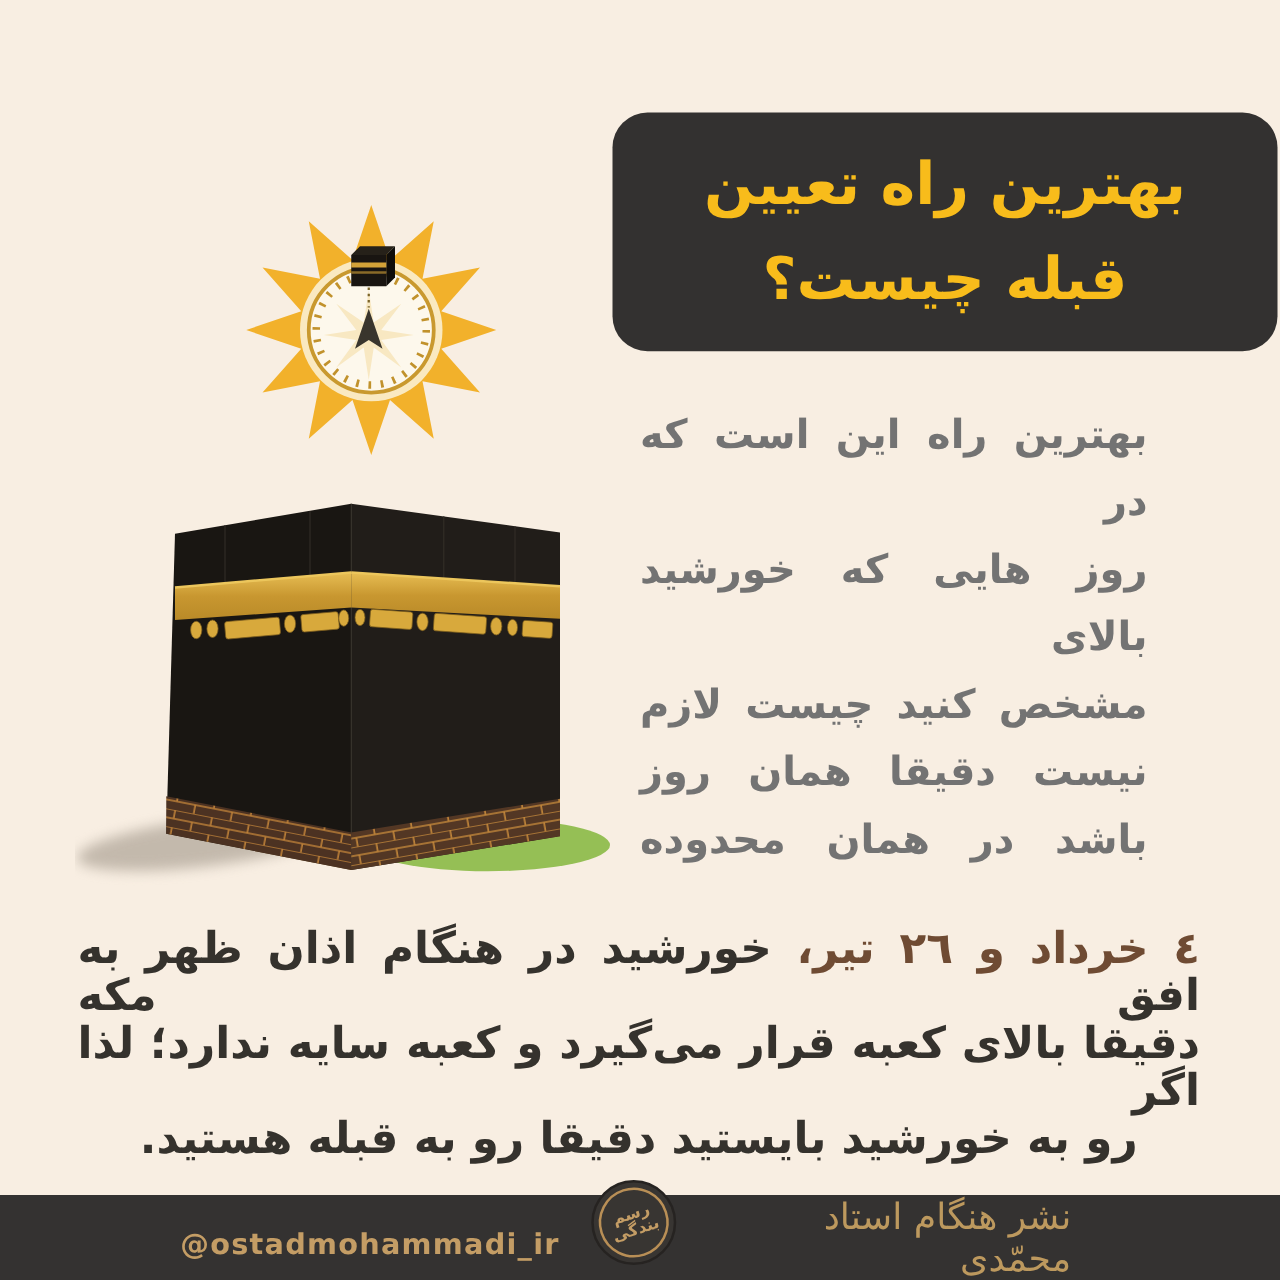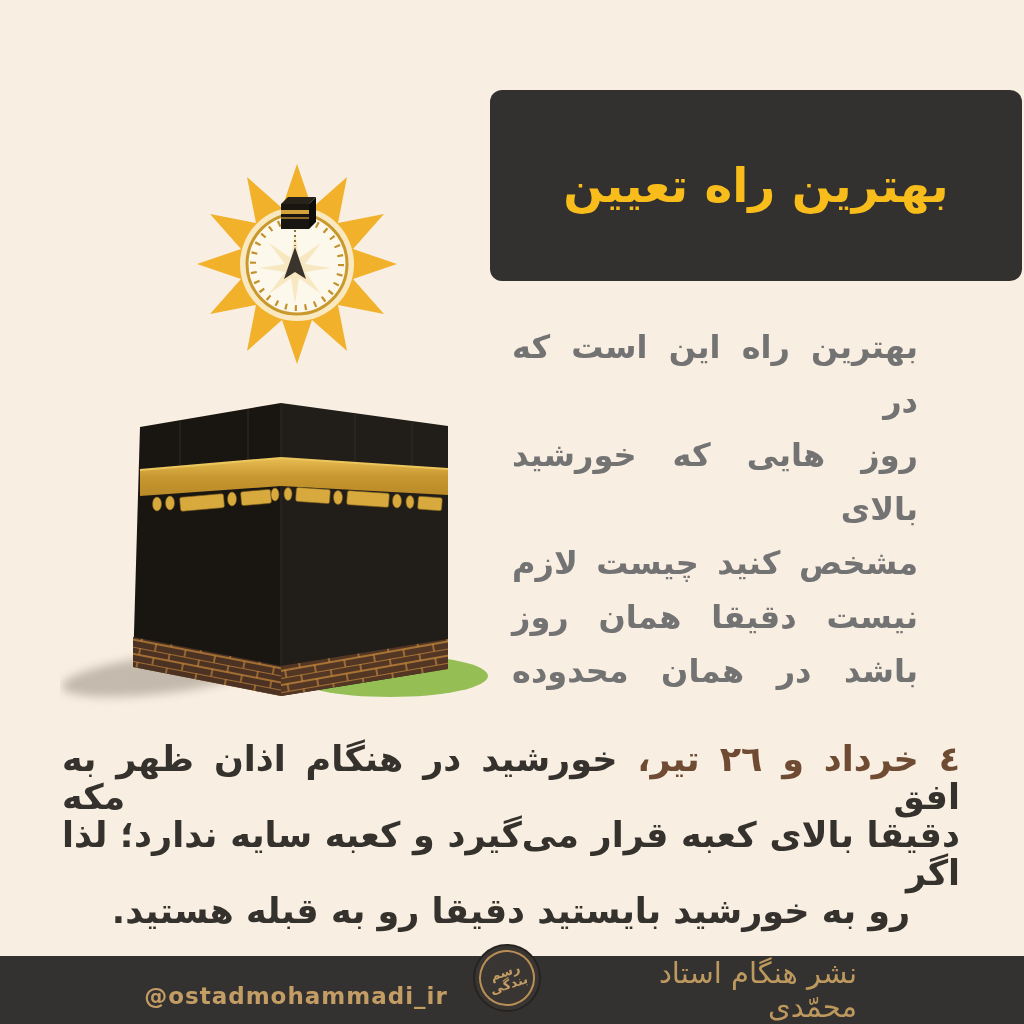--- a/index.html
+++ b/index.html
@@ -4,21 +4,21 @@
 <style>
   html,body{margin:0;padding:0;}
   .canvas{
     position:relative;width:1024px;height:1024px;overflow:hidden;
     background:#f8eee2;
     font-family:"DejaVu Sans",sans-serif;
   }
   
   .title-box{
     position:absolute;left:490px;top:90px;width:532px;height:191px;
-    background:#333130;border-radius:12px;
+    background:#333130;border-radius:28px;
     display:flex;flex-direction:column;justify-content:center;
     text-align:center;direction:rtl;
   }
   .title-line{
     color:#f8bc1b;font-weight:bold;font-size:47px;line-height:76px;
     letter-spacing:0;
   }
   
   .body-text{
     position:absolute;left:512px;top:320px;width:406px;
@@ -63,20 +63,21 @@
   }
   .logo-word{color:#c49d65;font-weight:bold;font-size:13px;line-height:13.5px;direction:rtl;}
 </style>
 </head>
 <body>
 
 <div class="canvas">
 
   <div class="title-box">
     <div class="title-line">بهترین راه تعیین</div>
+    <div class="title-line">قبله چیست؟</div>
   </div>
 
   <div class="sun-wrap">
     <svg width="222" height="224" viewBox="0 0 222 224">
       <polygon fill="#f2b12b" points="110,16 125,60 160,29 151,75 197,66 166,101 210,116 166,131 197,166 151,157 160,203 125,172 110,216 95,172 60,203 69,157 23,166 54,131 10,116 54,101 23,66 69,75 60,29 95,60"></polygon>
       <circle cx="110" cy="116" r="57" fill="#fcf3da" opacity="0.85"></circle>
       <circle cx="110" cy="116" r="50" fill="#fdf8ec" stroke="#c9992e" stroke-width="3"></circle>
       <circle cx="110" cy="116" r="44" fill="none" stroke="#c1922c" stroke-width="6" stroke-dasharray="2.2 7.67"></circle>
       <polygon fill="#f8e8c2" points="108,84 112,110 134,95 118,116 144,120 118,124 134,146 112,130 108,156 104,130 82,146 98,124 72,120 98,116 82,95 104,110"></polygon>
       <line x1="108" y1="82" x2="108" y2="98" stroke="#7a6428" stroke-width="1.8" stroke-dasharray="2 3"></line>

